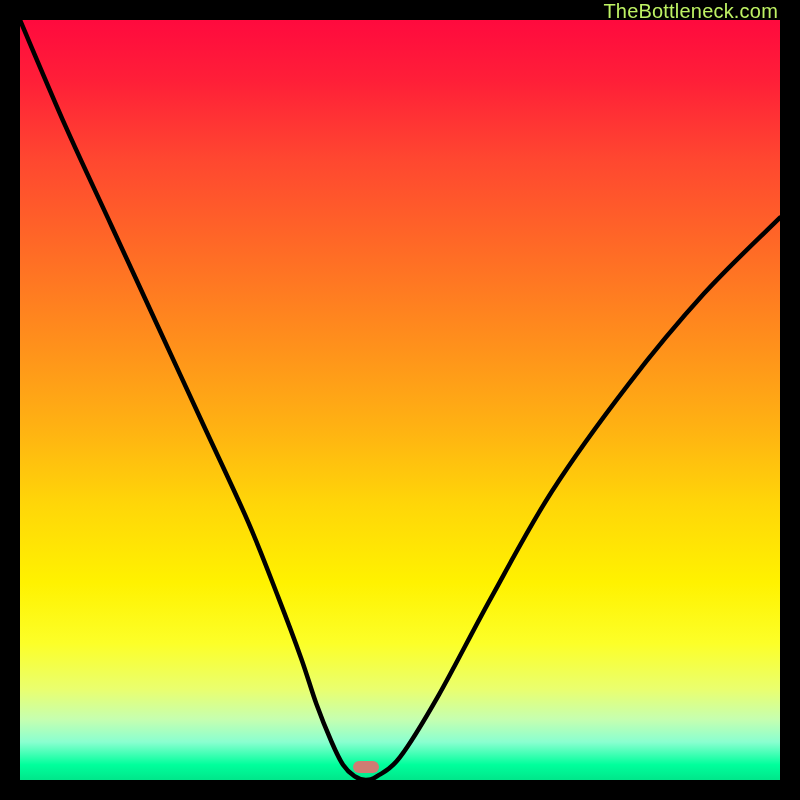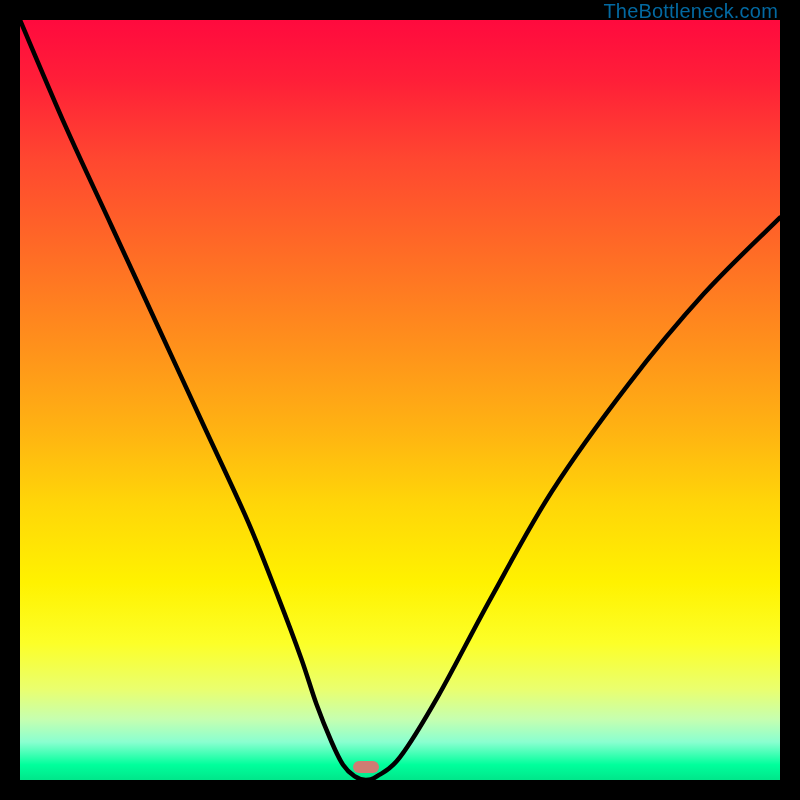--- a/index.html
+++ b/index.html
@@ -54,21 +54,21 @@
     width: 26px;
     height: 12px;
     border-radius: 6px;
     background: #cf7d73;
     transform: translate(-50%, -50%);
   }
   .watermark {
     position: absolute;
     top: 0px;
     right: 22px;
-    color: #0369a1;
+    color: #bef264;
     font-size: 20px;
     font-weight: 500;
     letter-spacing: 0.2px;
     user-select: none;
   }
 </style>
 </head>
 <body>
 
 <div class="watermark">TheBottleneck.com</div>

